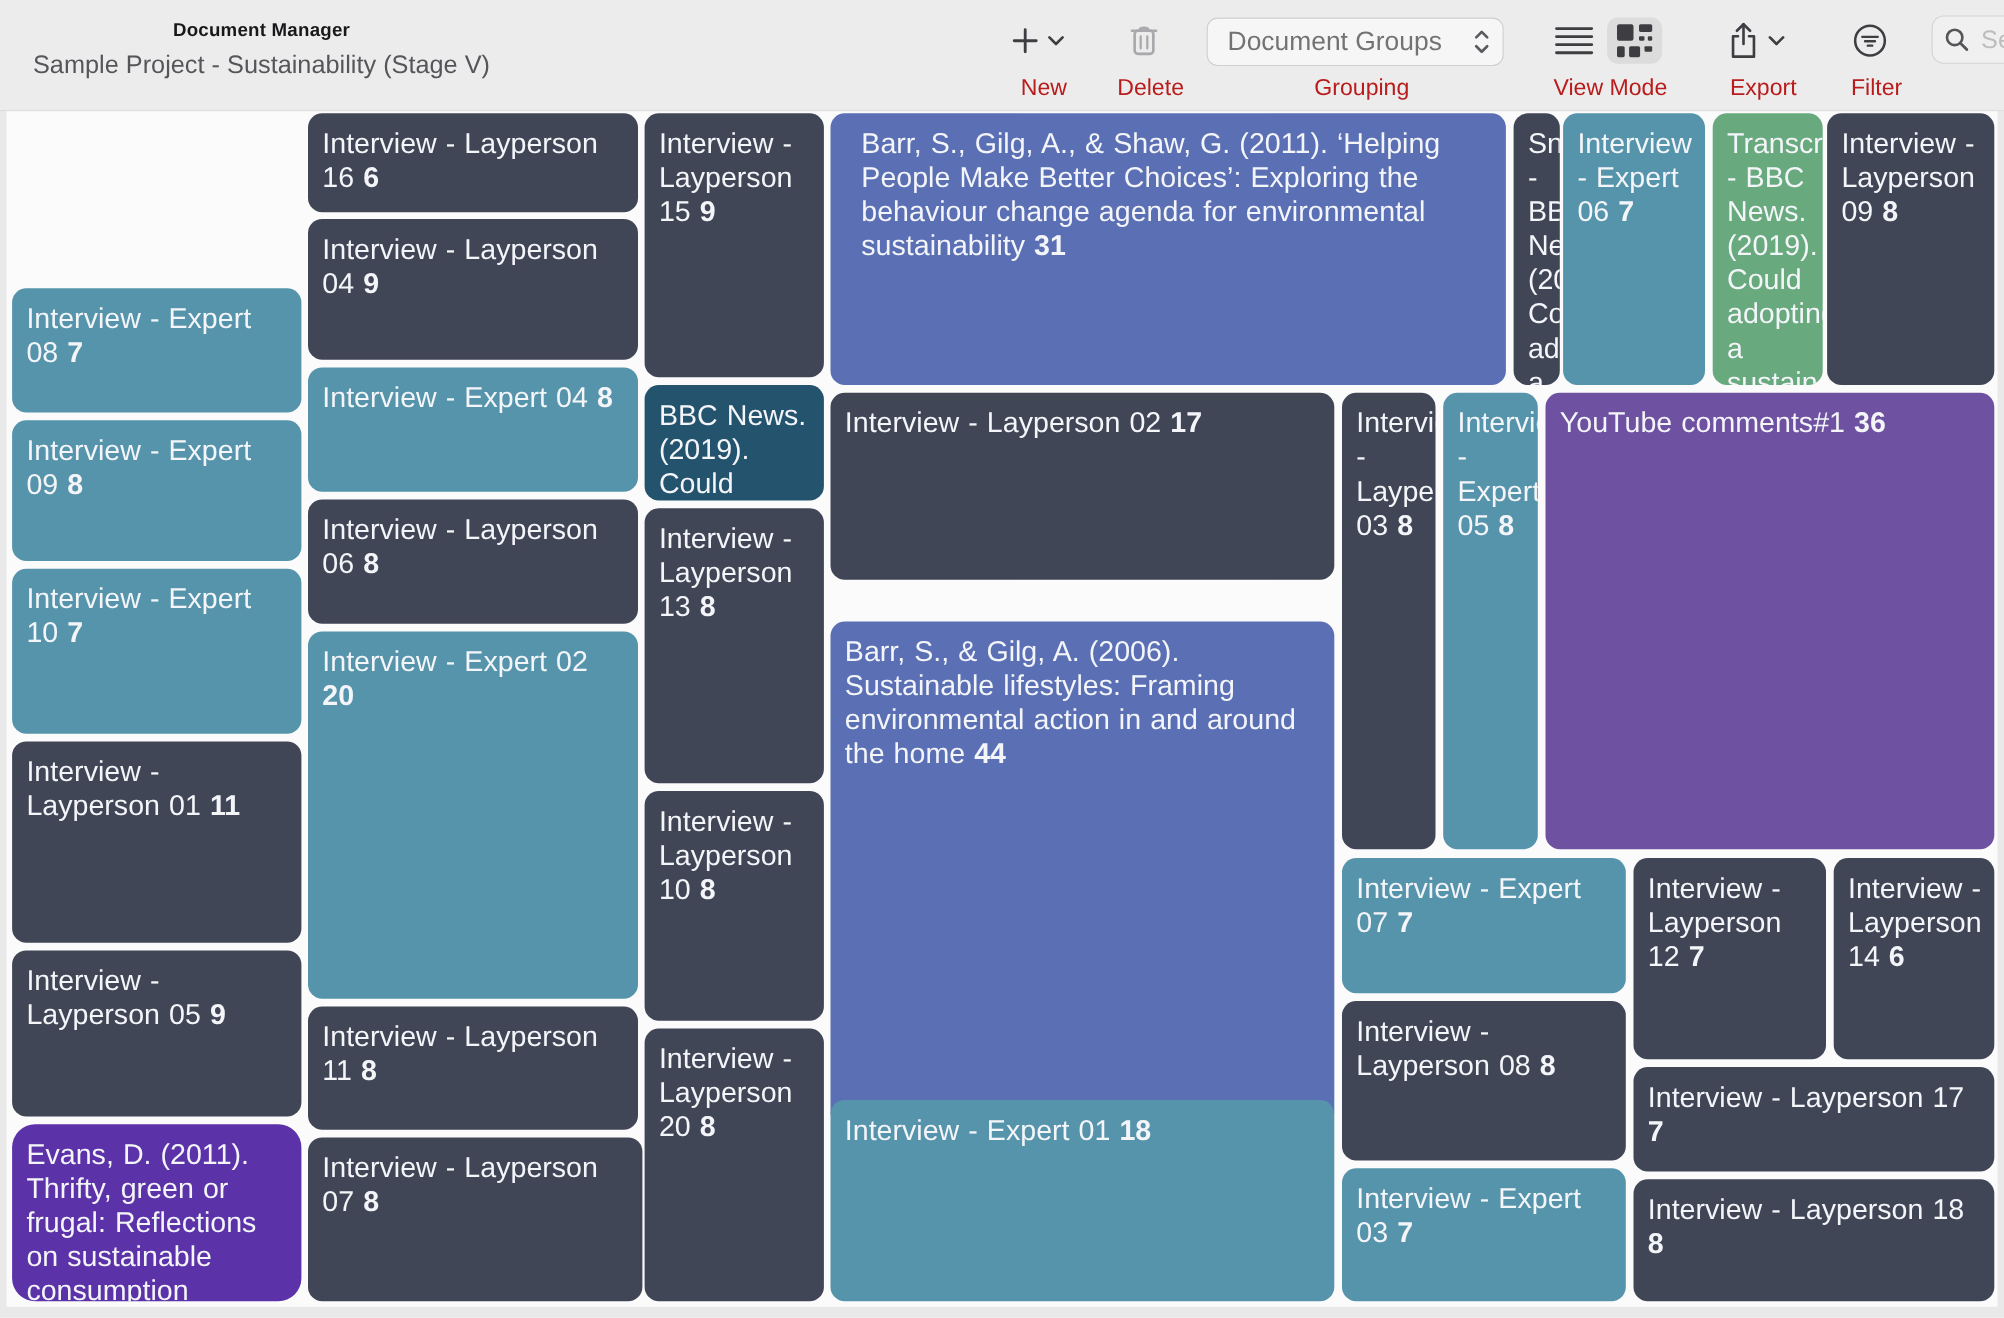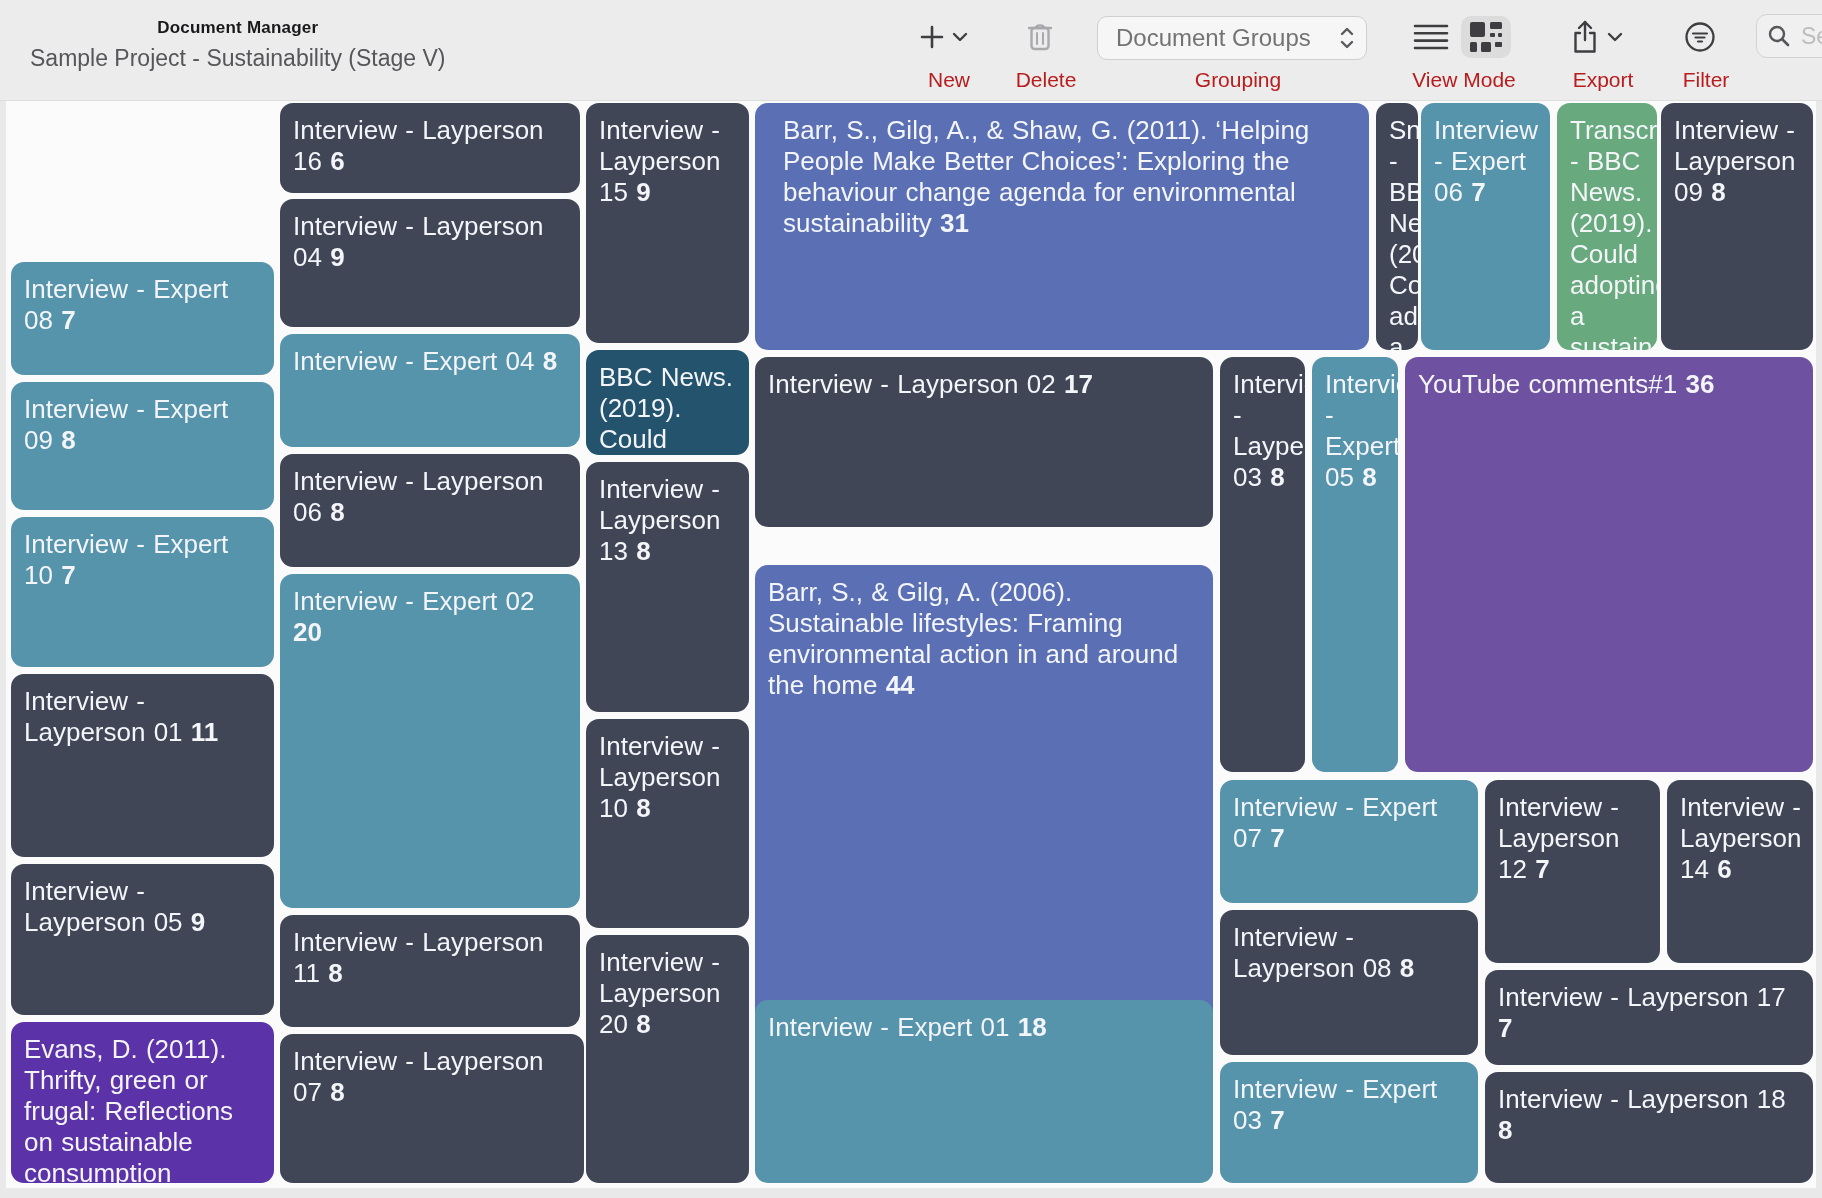--- a/index.html
+++ b/index.html
@@ -160,21 +160,21 @@
   </div>
 </div>
 
 <div id="treemap-bg"></div>
 <div id="treemap">
     <div class="tile" style="left: 11px; top: 262px; width: 263px; height: 113px; background: rgb(86, 148, 171);"><span>Interview - Expert 08</span> <b>7</b></div>
     <div class="tile" style="left: 11px; top: 382px; width: 263px; height: 128px; background: rgb(86, 148, 171);"><span>Interview - Expert 09</span> <b>8</b></div>
     <div class="tile" style="left: 11px; top: 517px; width: 263px; height: 150px; background: rgb(86, 148, 171);"><span>Interview - Expert 10</span> <b>7</b></div>
     <div class="tile" style="left: 11px; top: 674px; width: 263px; height: 183px; background: rgb(65, 70, 86);"><span>Interview - Layperson 01</span> <b>11</b></div>
     <div class="tile" style="left: 11px; top: 864px; width: 263px; height: 151px; background: rgb(65, 70, 86);"><span>Interview - Layperson 05</span> <b>9</b></div>
-    <div class="tile" style="left: 11px; top: 1022px; width: 263px; height: 161px; background: rgb(92, 50, 168);"><span>Evans, D. (2011). Thrifty, green or frugal: Reflections on sustainable consumption</span></div>
+    <div class="tile" style="left: 11px; top: 1022px; width: 263px; height: 161px; background: rgb(92, 50, 168); border-radius: 21px;"><span>Evans, D. (2011). Thrifty, green or frugal: Reflections on sustainable consumption</span></div>
     <div class="tile" style="left: 280px; top: 103px; width: 300px; height: 90px; background: rgb(65, 70, 86);"><span>Interview - Layperson 16</span> <b>6</b></div>
     <div class="tile" style="left: 280px; top: 199px; width: 300px; height: 128px; background: rgb(65, 70, 86);"><span>Interview - Layperson 04</span> <b>9</b></div>
     <div class="tile" style="left: 280px; top: 334px; width: 300px; height: 113px; background: rgb(86, 148, 171);"><span>Interview - Expert 04</span> <b>8</b></div>
     <div class="tile" style="left: 280px; top: 454px; width: 300px; height: 113px; background: rgb(65, 70, 86);"><span>Interview - Layperson 06</span> <b>8</b></div>
     <div class="tile" style="left: 280px; top: 574px; width: 300px; height: 334px; background: rgb(86, 148, 171);"><span>Interview - Expert 02</span> <b>20</b></div>
     <div class="tile" style="left: 280px; top: 915px; width: 300px; height: 112px; background: rgb(65, 70, 86);"><span>Interview - Layperson 11</span> <b>8</b></div>
     <div class="tile" style="left: 280px; top: 1034px; width: 304px; height: 149px; background: rgb(65, 70, 86);"><span>Interview - Layperson 07</span> <b>8</b></div>
     <div class="tile" style="left: 586px; top: 103px; width: 163px; height: 240px; background: rgb(65, 70, 86);"><span>Interview - Layperson 15</span> <b>9</b></div>
     <div class="tile" style="left: 586px; top: 350px; width: 163px; height: 105px; background: rgb(36, 83, 110);"><span>BBC News. (2019). Could adopting a sustainable lifestyle</span></div>
     <div class="tile" style="left: 586px; top: 462px; width: 163px; height: 250px; background: rgb(65, 70, 86);"><span>Interview - Layperson 13</span> <b>8</b></div>

